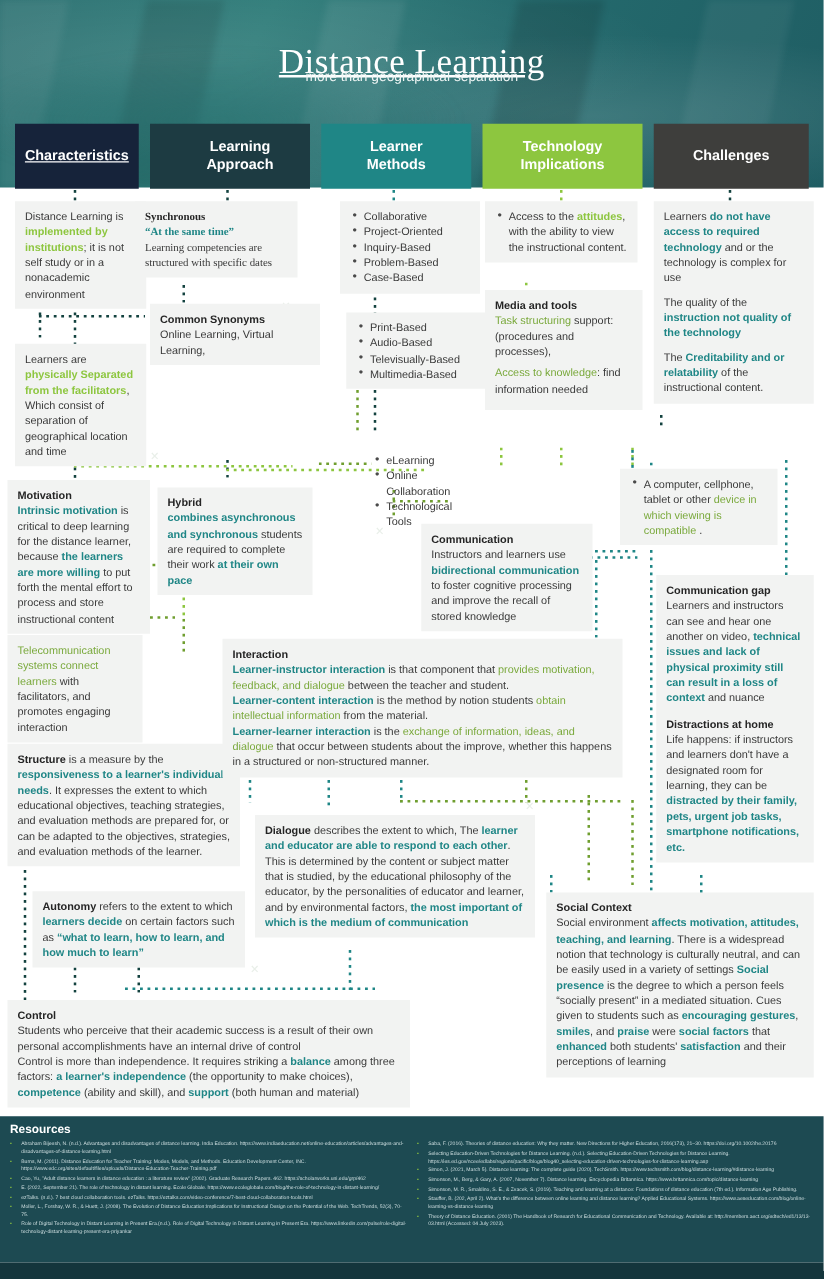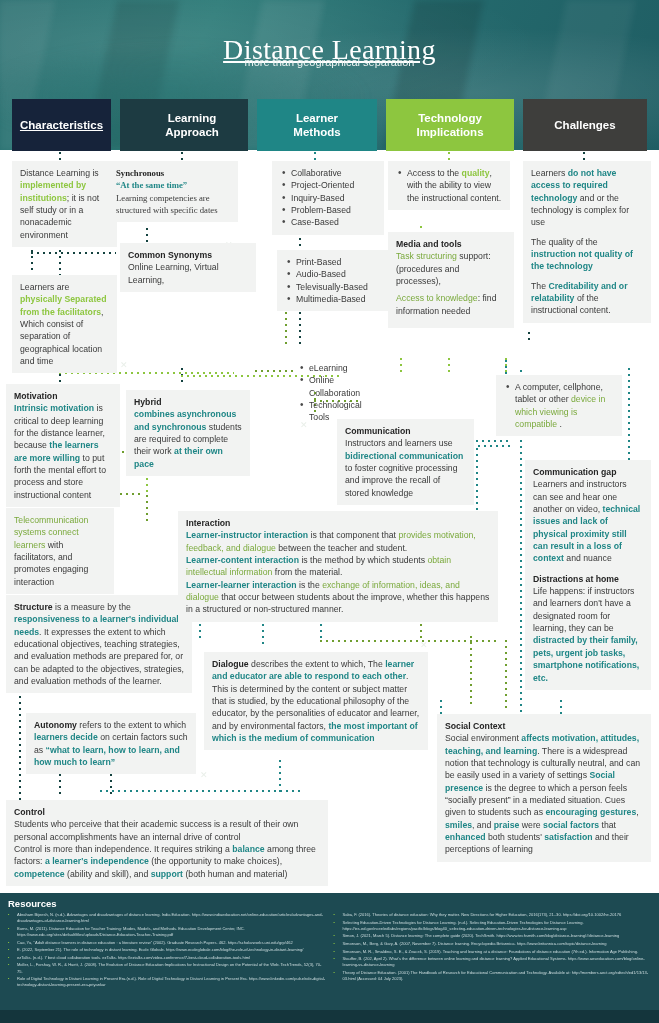--- a/index.html
+++ b/index.html
@@ -304,21 +304,21 @@
   <div class="card" style="left:290px; top:356px; width:102px; background:transparent;">
     <ul class="bul">
       <li>eLearning</li>
       <li>Online Collaboration</li>
       <li>Technological Tools</li>
     </ul>
   </div>
 
   <div class="card" style="left:388px; top:161px; width:122px;">
     <ul class="bul">
-      <li><span>Access to the </span><span class="g">quality</span><span>, with the ability to view the instructional content.</span></li>
+      <li><span>Access to the </span><span class="g">attitudes</span><span>, with the ability to view the instructional content.</span></li>
     </ul>
   </div>
 
   <div class="card" style="left:388px; top:232px; width:126px;">
     <div class="hd">Media and tools</div>
     <div><span class="og">Task structuring</span><span> support: (procedures and processes),</span></div>
     <div style="height:5px"></div>
     <div><span class="og">Access to knowledge</span><span>: find information needed</span></div>
     <div style="height:5px"></div>
   </div>
@@ -330,21 +330,21 @@
   </div>
 
   <div class="card" style="left:337px; top:419px; width:137px;">
     <div class="hd">Communication</div>
     <span>Instructors and learners use </span><span class="t">bidirectional communication</span><span> to foster cognitive processing and improve the recall of stored knowledge</span>
   </div>
 
   <div class="card" style="left:178px; top:511px; width:320px;">
     <div class="hd">Interaction</div>
     <div><span class="t">Learner-instructor interaction</span><span> is that component that </span><span class="og">provides motivation, feedback, and dialogue</span><span> between the teacher and student.</span></div>
-    <div><span class="t">Learner-content interaction</span><span> is the method by which students </span><span class="og">obtain intellectual information</span><span> from the material.</span></div>
+    <div><span class="t">Learner-content interaction</span><span> is the method by notion students </span><span class="og">obtain intellectual information</span><span> from the material.</span></div>
     <div><span class="t">Learner-learner interaction</span><span> is the </span><span class="og">exchange of information, ideas, and dialogue</span><span> that occur between students about the improve, whether this happens in a structured or non-structured manner.</span></div>
   </div>
 
   <div class="card" style="left:204px; top:652px; width:224px;">
     <span class="hd">Dialogue</span><span> describes the extent to which,  The </span><span class="t">learner and educator are able to respond to each other</span><span>. This is determined by the content or subject matter that is studied, by the educational philosophy of the educator, by the personalities of educator and learner, and by environmental factors, </span><span class="t">the most important of which is the medium of communication</span>
   </div>
 
   <div class="card" style="left:437px; top:714px; width:214px;">
     <div class="hd">Social Context</div>
     <span>Social environment </span><span class="t">affects motivation, attitudes, teaching, and learning</span><span>. There is a widespread notion that technology is culturally neutral, and can be easily used in a variety of settings</span>

